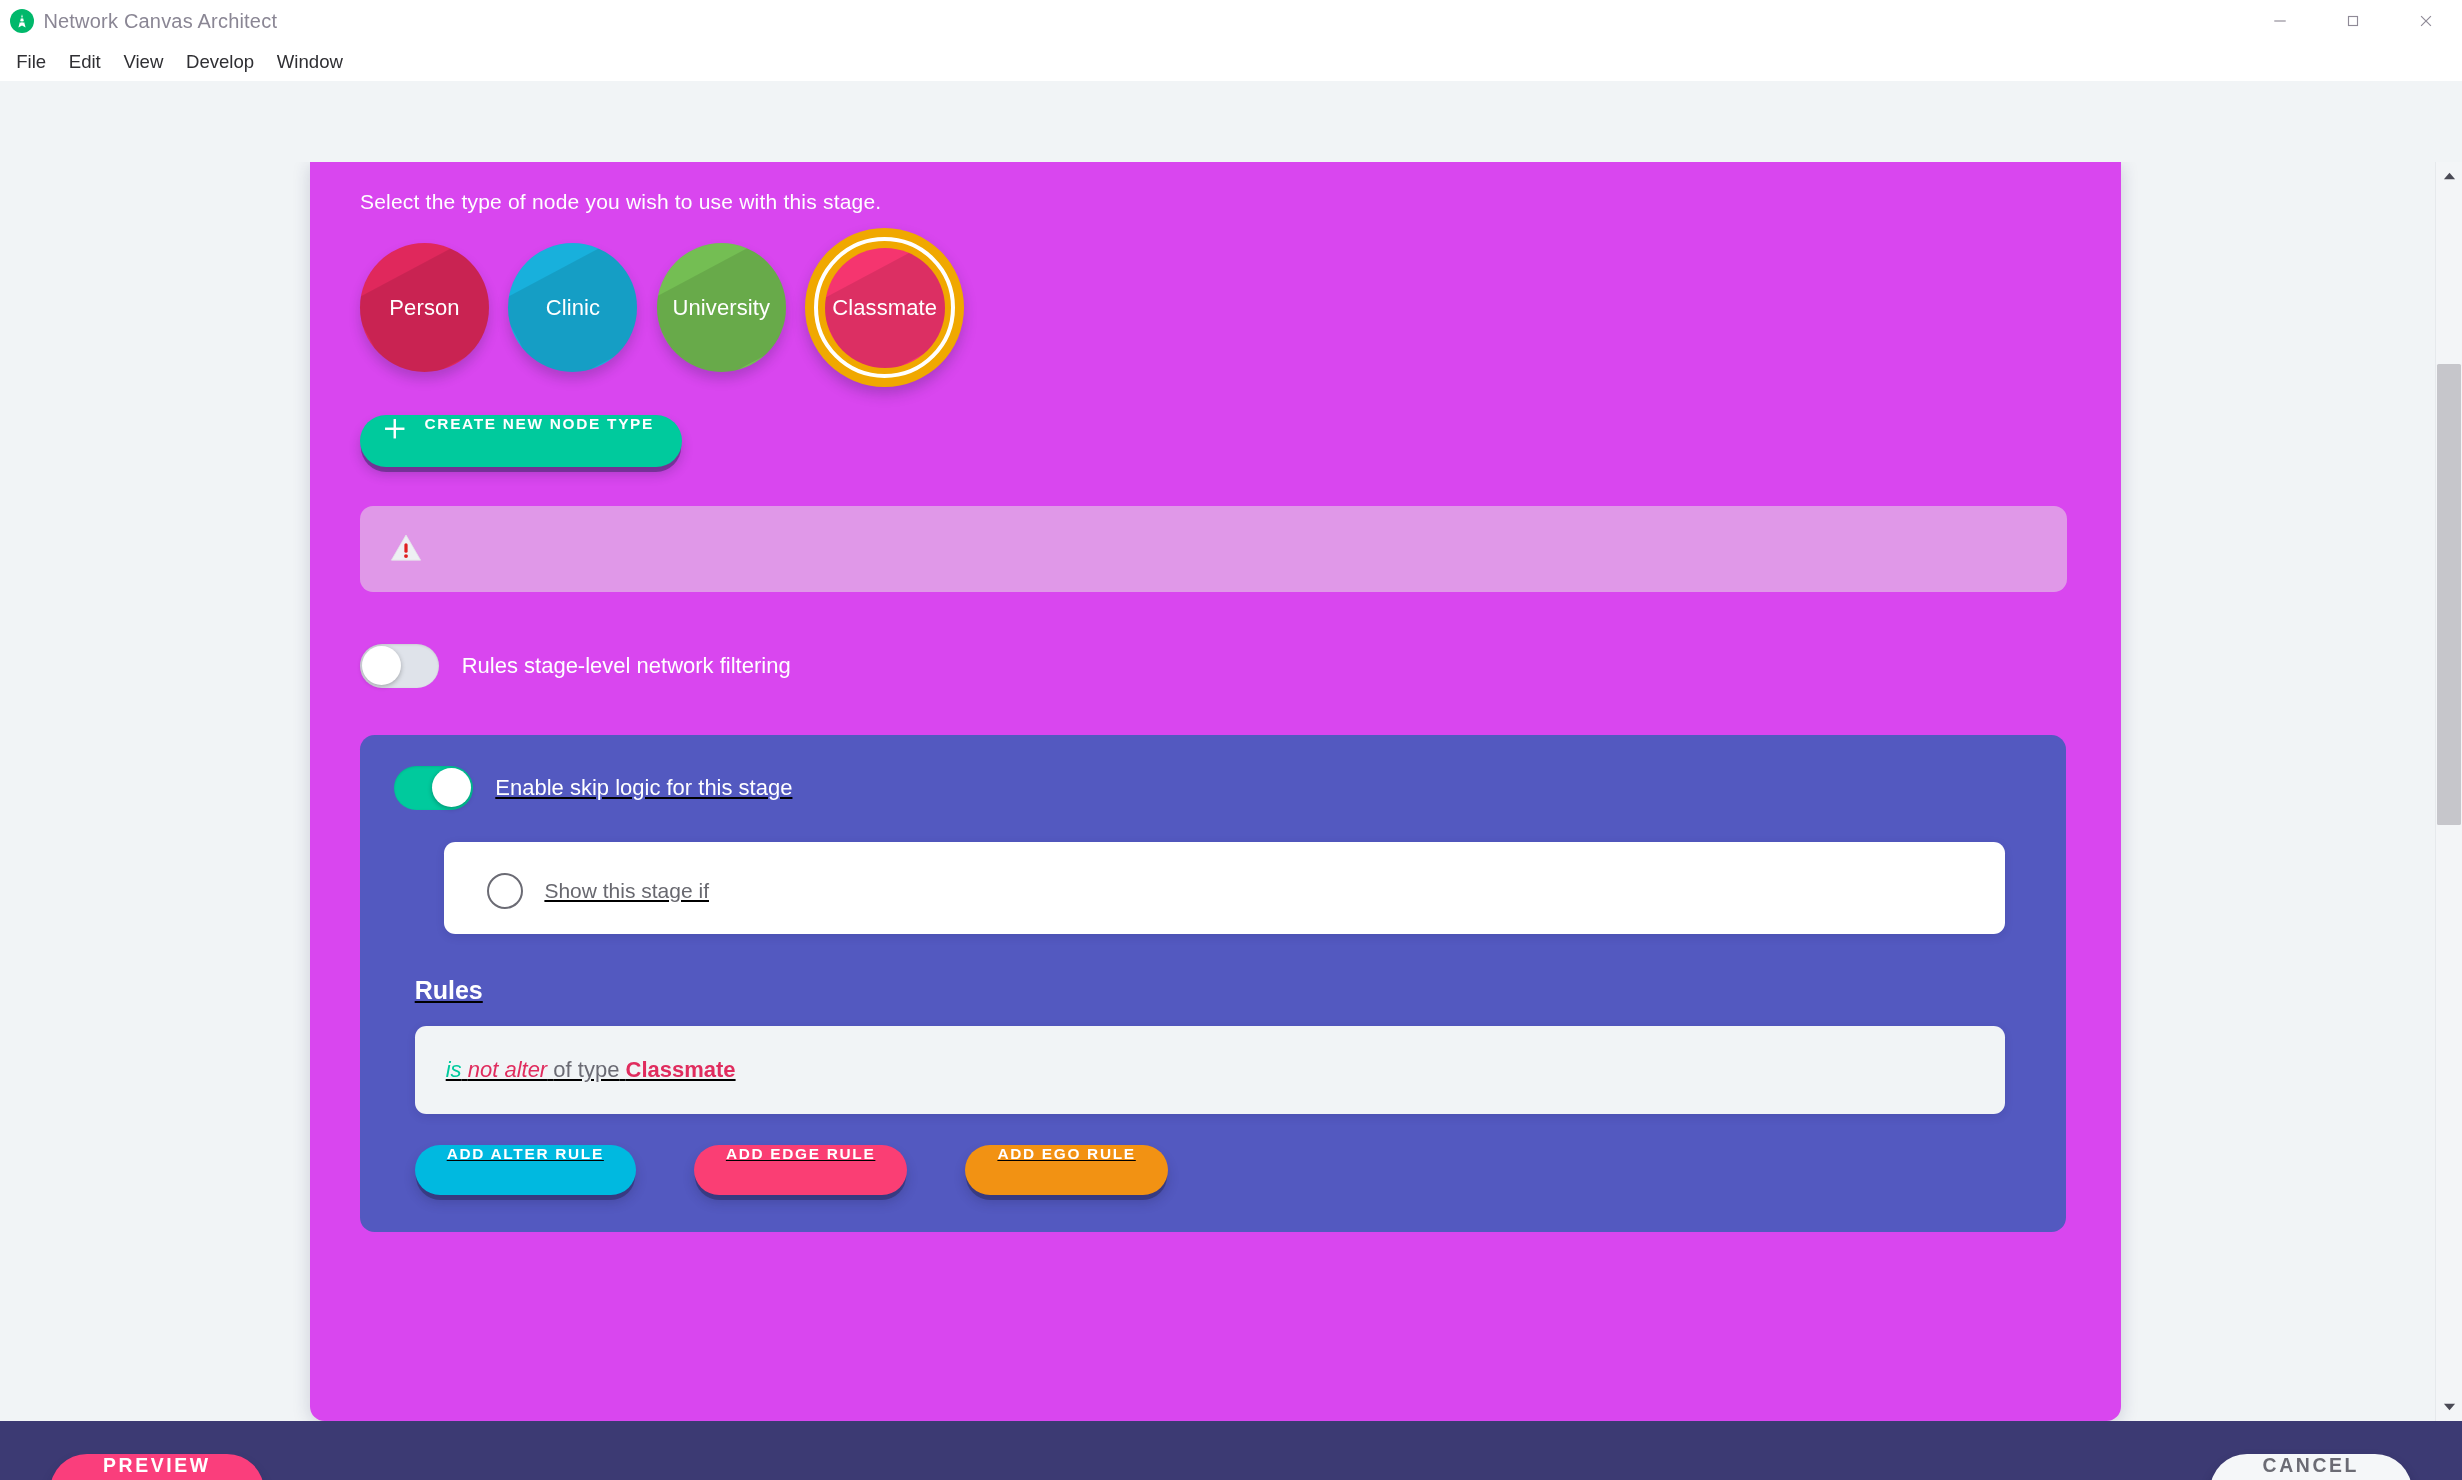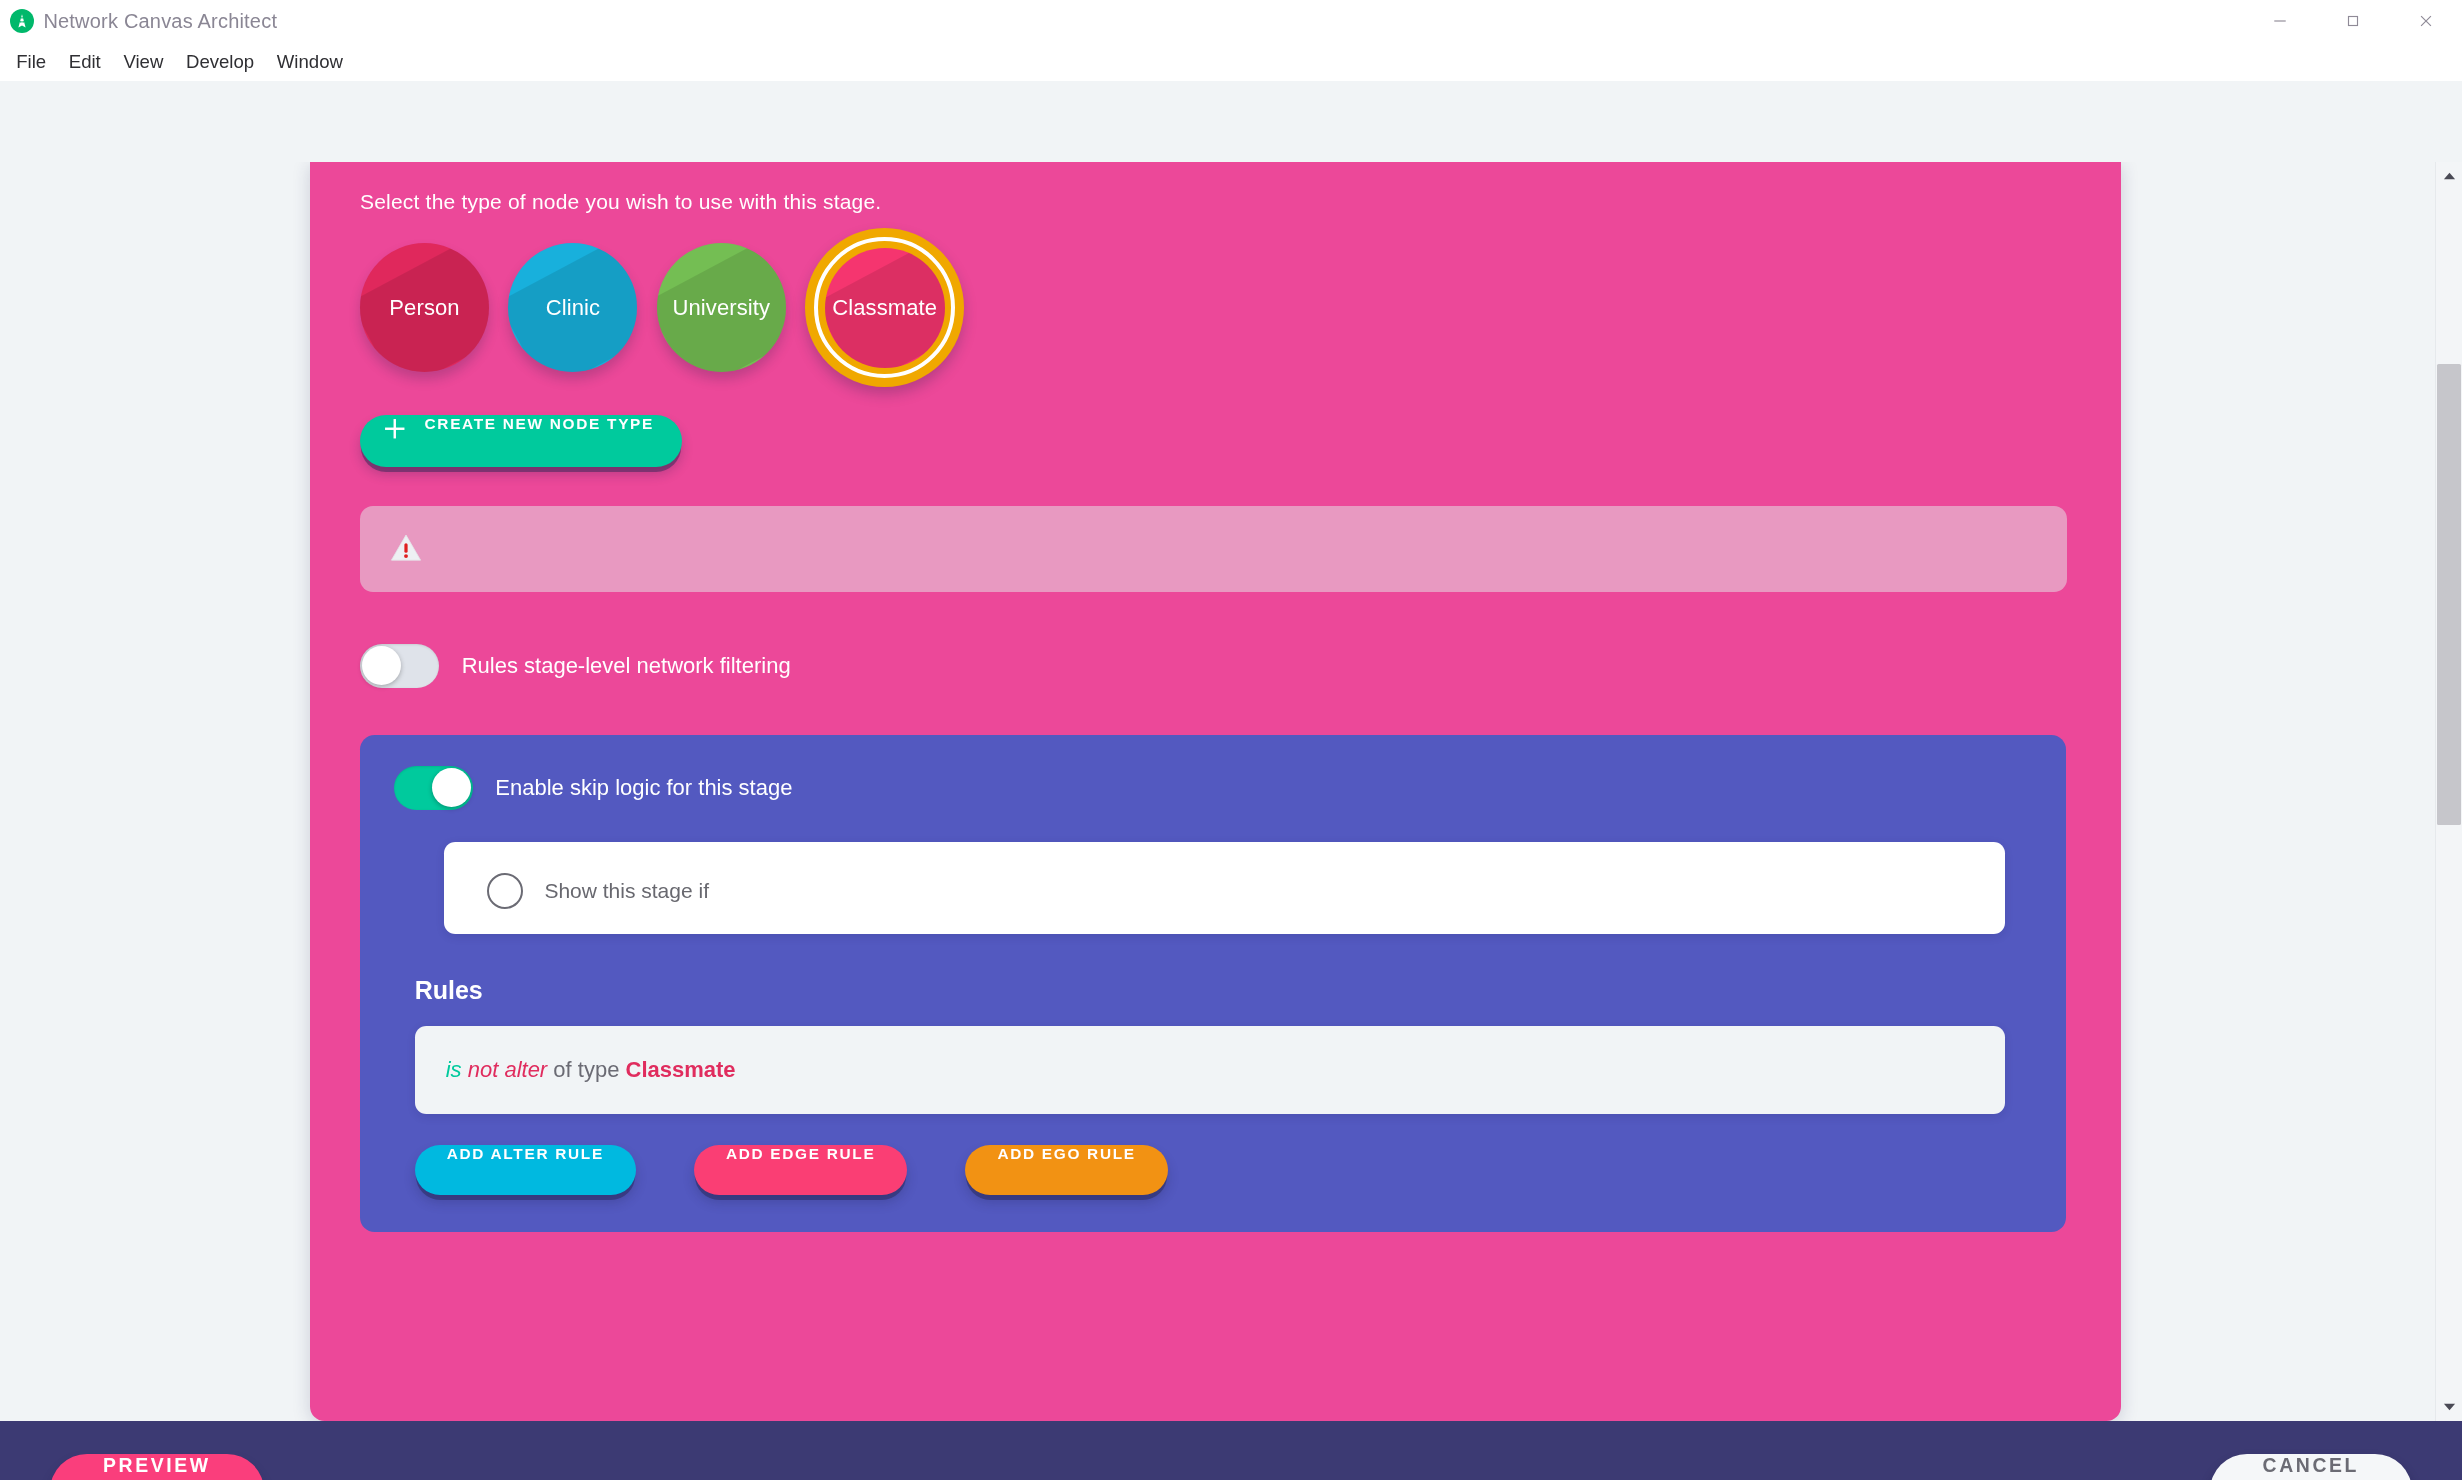--- a/index.html
+++ b/index.html
@@ -81,21 +81,21 @@
     overflow: hidden;
   }
 
   
   .stage-card {
     position: absolute;
     left: 310px;
     top: 0px;
     width: 1811px;
     height: 1259px;
-    background: #ec4899;
+    background: #d946ef;
     border-radius: 0 0 14.6px 14.6px;
     box-shadow: 0 3.2px 18px rgba(40,40,90,.18);
     padding: 0;
   }
 
   .inner-pad { padding: 27.5px 50px 0 50px; }
 
   .section-title {
     color: #ffffff;
     font-size: 21px;
@@ -247,20 +247,21 @@
 
   .filter-row { margin-bottom: 47px; }
 
   
   .skip-panel {
     background: #5359C0;
     border-radius: 14.6px;
     padding: 31px 32px 37px 32px;
     margin-left: 0px;
     margin-right: 4.9px;
+    text-decoration: underline;
   }
   .skip-panel .toggle-row { margin-bottom: 32px; margin-left: 1.6px; }
 
   .radio-card {
     background: #ffffff;
     border-radius: 11.3px;
     padding: 24px 24px 22.7px 24px;
     margin: 0 29px 0 52px;
     box-shadow: 0 2.4px 8px rgba(25,25,70,.12);
   }

